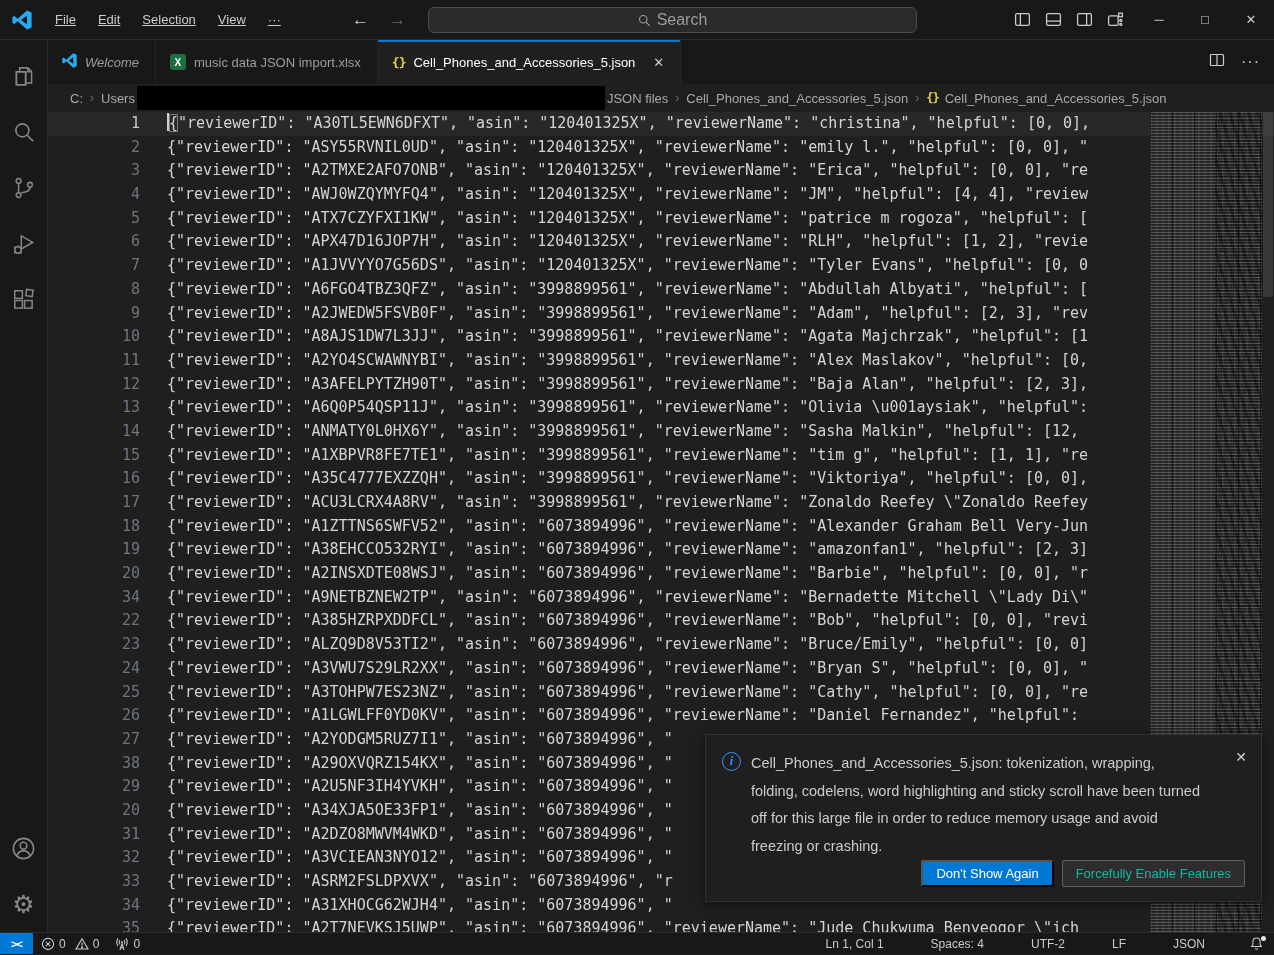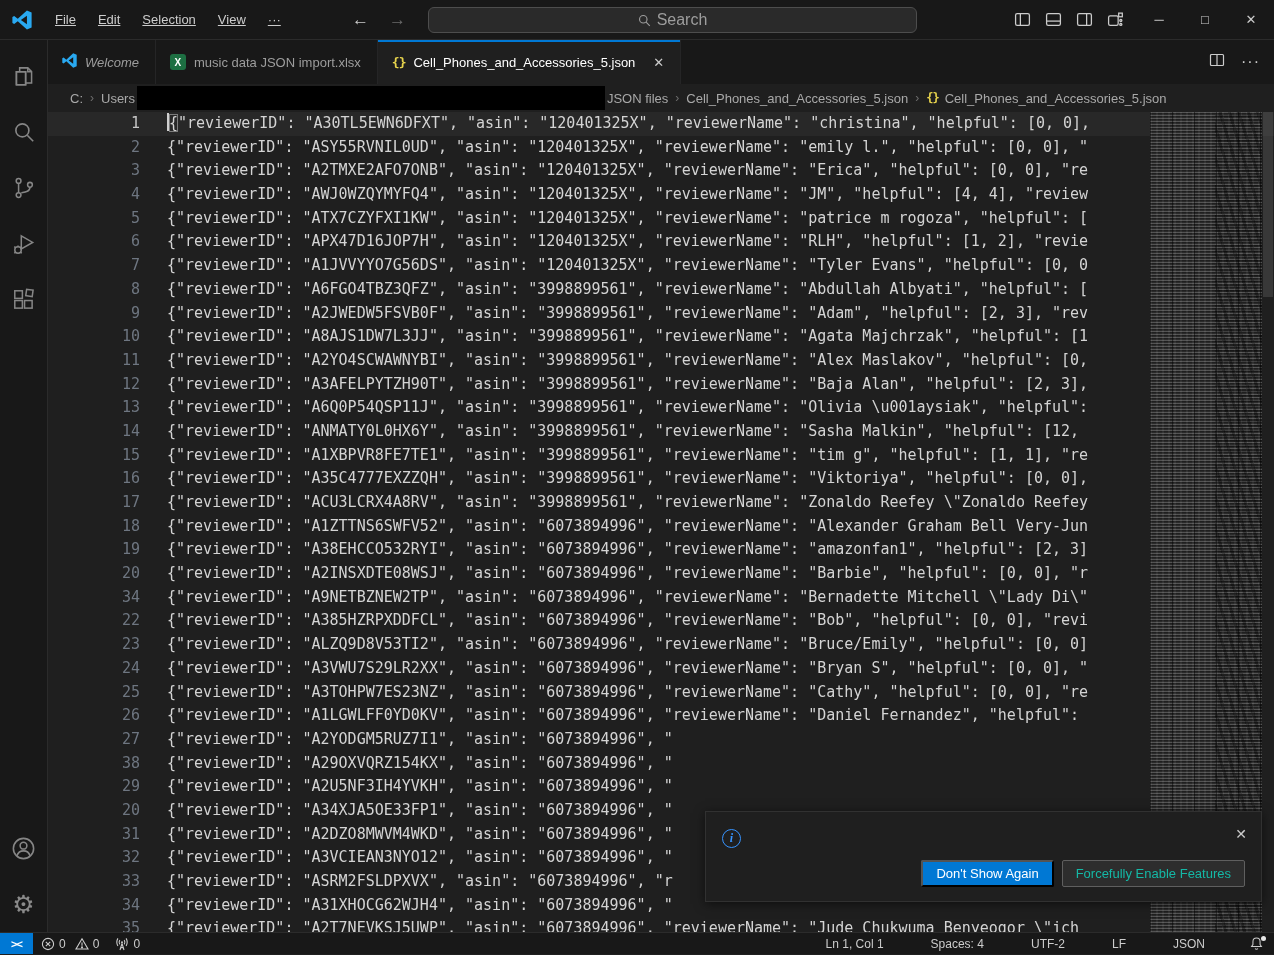--- a/index.html
+++ b/index.html
@@ -80,21 +80,21 @@
 
   
   .toast { position:absolute; right:12px; bottom:30px; width:557px; background:#1f1f1f;
     border:1px solid #313131; box-shadow:0 2px 10px rgba(0,0,0,0.55); padding:15px 16px 14px 16px; z-index:5; }
   .toast-body { display:flex; gap:10px; }
   .info-icon { flex:none; width:19px; height:19px; border:1.6px solid #3794ff; border-radius:50%;
     color:#3794ff; font-size:12px; font-weight:bold; display:flex; align-items:center; justify-content:center;
     font-family:"Liberation Serif", serif; font-style:italic; margin-top:2px; }
   .toast-msg { width:452px; color:#cccccc; font-size:14.5px; line-height:27.5px; }
   .toast-close { position:absolute; top:14px; right:14px; color:#cccccc; font-size:14px; }
-  .toast-btns { display:flex; justify-content:flex-end; gap:8px; margin-top:12px;align-items:flex-end; }
+  .toast-btns { display:flex; justify-content:flex-end; gap:8px; margin-top:0;align-items:flex-end; }
   .btn { height:27px; padding:0 13px; font-size:13px; display:flex; align-items:center; border-radius:2px; }
   .btn-primary { background:#0078d4; color:#ffffff; }
   .btn-secondary { background:#2d2d2d; color:#14b8a6; border:1px solid #5f5f5f; }
 
   
   .statusbar { height:22px; background:#181818; border-top:1px solid #2b2b2b; display:flex;
     align-items:center; color:#cccccc; font-size:12px; }
   .remote { width:33px; height:100%; background:#0078d4; color:#fff; display:flex; align-items:center;
     justify-content:center; font-size:11px; font-weight:bold; letter-spacing:-1px; }
   .sb-group { display:flex; align-items:center; gap:4px; padding:0 8px; height:100%; }
@@ -446,20 +446,21 @@
             </li>
           </ol>
         <div class="minimap"></div>
         <div class="scrollbar">
             <div class="scroll-thumb"></div>
           </div>
 
         <div class="toast">
           <div class="toast-body">
             <span class="info-icon">i</span>
+            <p class="toast-msg">Cell_Phones_and_Accessories_5.json: tokenization, wrapping, folding, codelens, word highlighting and sticky scroll have been turned off for this large file in order to reduce memory usage and avoid freezing or crashing.</p>
           </div>
           <span class="toast-close">✕</span>
           <div class="toast-btns">
             <button class="btn btn-primary">Don't Show Again</button>
             <button class="btn btn-secondary">Forcefully Enable Features</button>
           </div>
         </div>
       </div>
     </main>
   </div>

